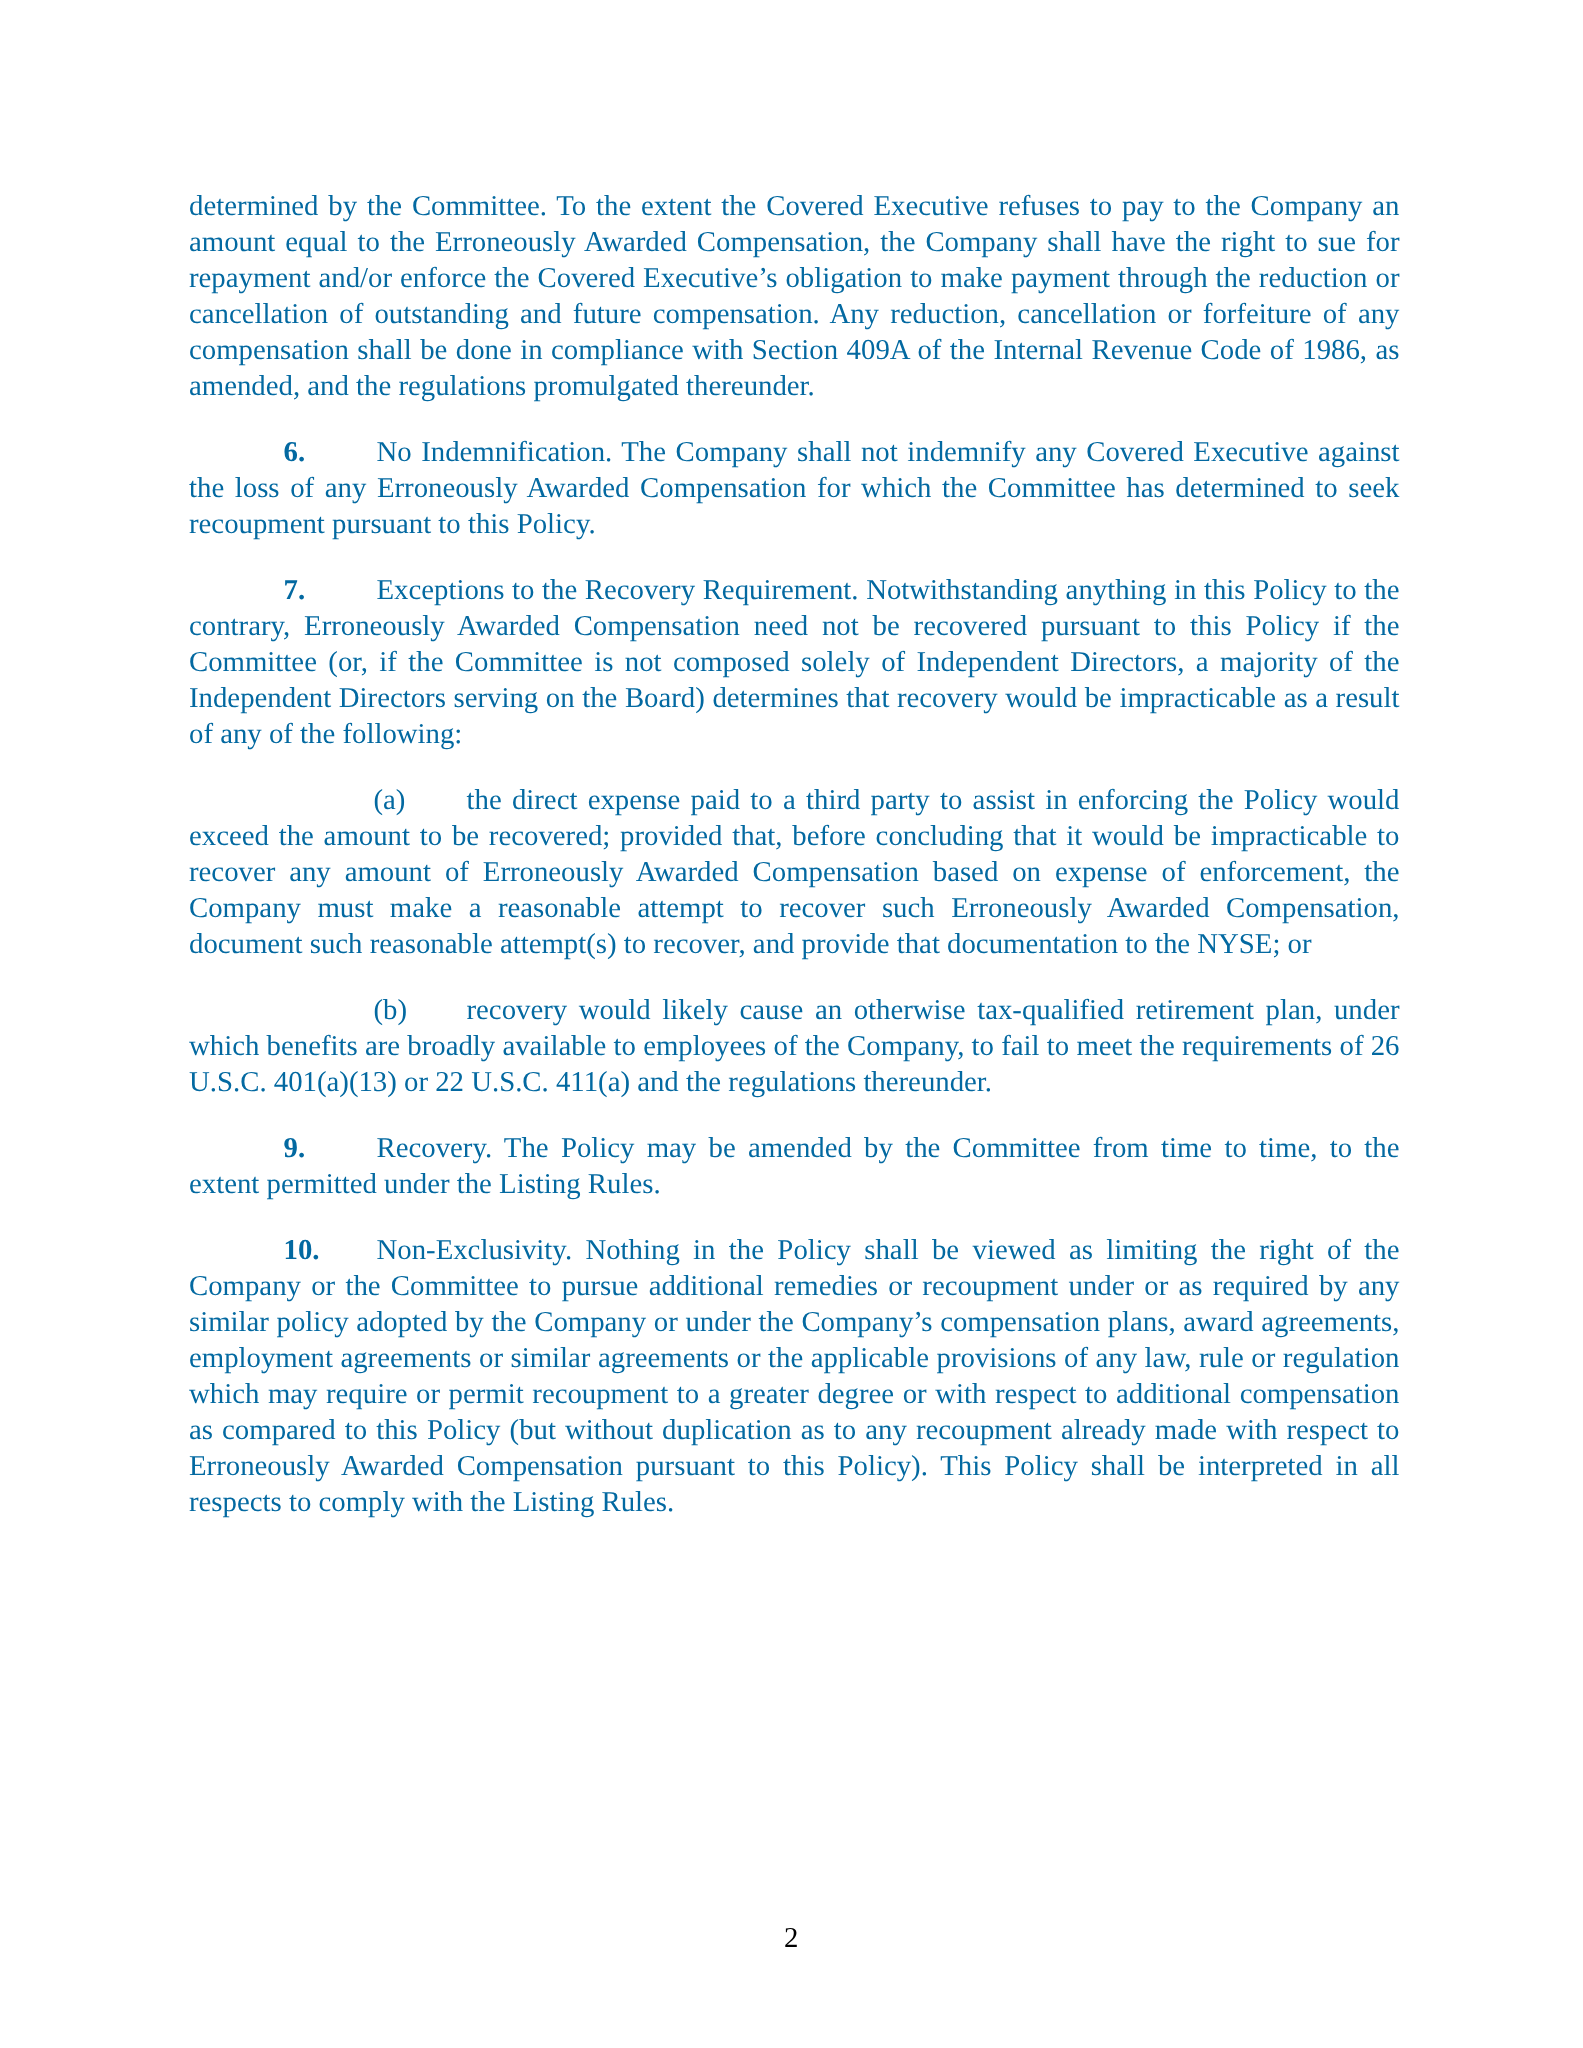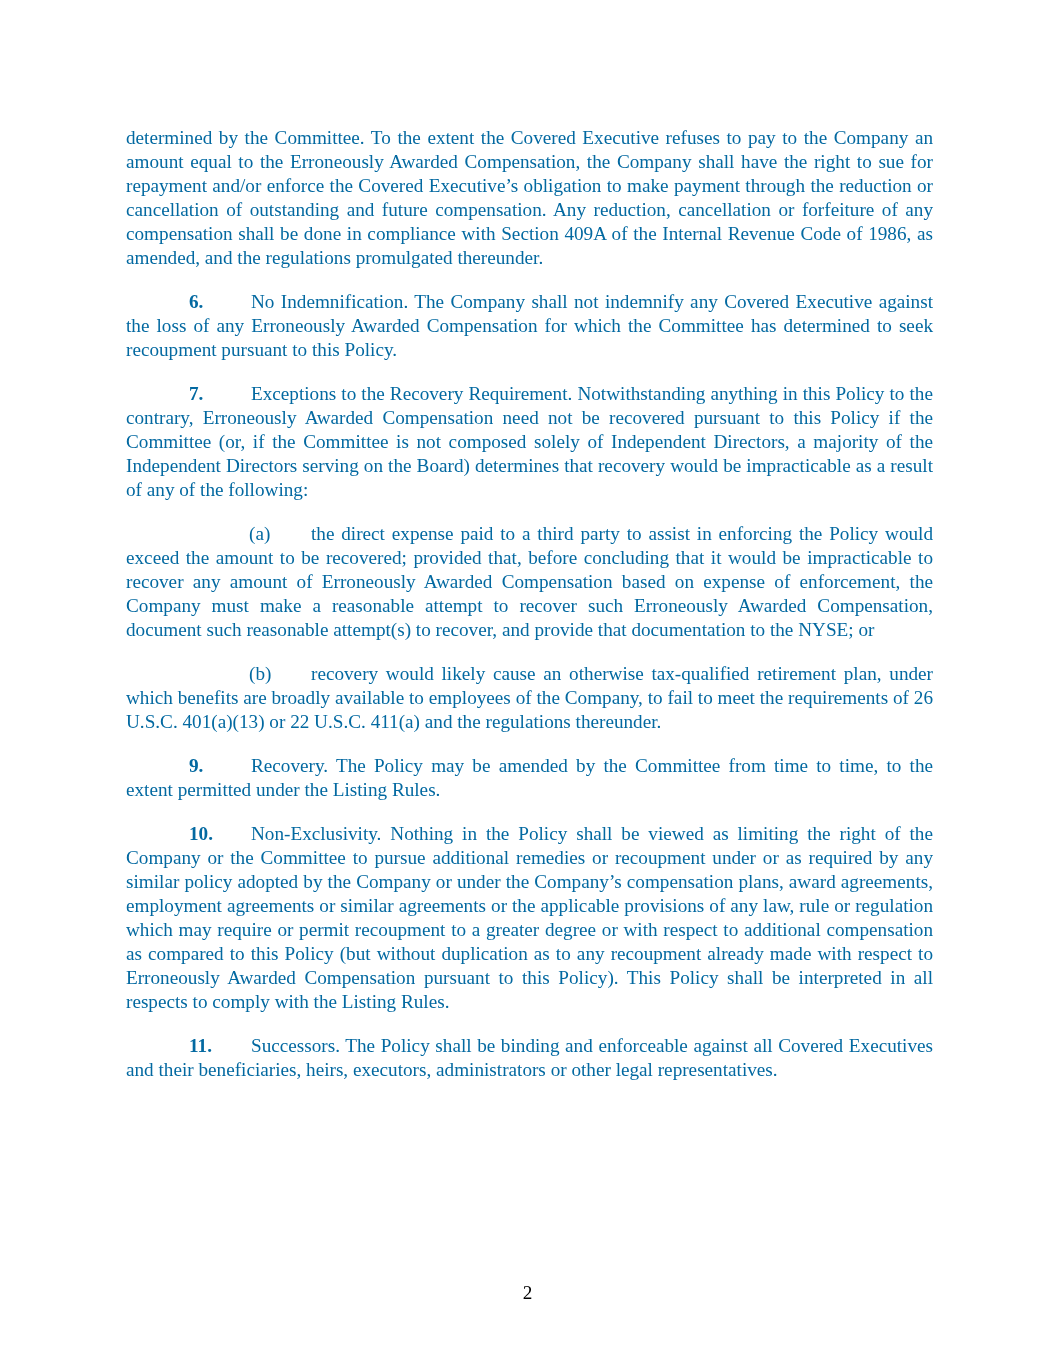--- a/index.html
+++ b/index.html
@@ -57,17 +57,16 @@
 
   <p class="para"><span class="sub-label">(a)</span><span>the direct expense paid to a third party to assist in enforcing the Policy would exceed the amount to be recovered; provided that, before concluding that it would be impracticable to recover any amount of Erroneously Awarded Compensation based on expense of enforcement, the Company must make a reasonable attempt to recover such Erroneously Awarded Compensation, document such reasonable attempt(s) to recover, and provide that documentation to the NYSE; or</span></p>
 
   <p class="para"><span class="sub-label">(b)</span><span>recovery would likely cause an otherwise tax-qualified retirement plan, under which benefits are broadly available to employees of the Company, to fail to meet the requirements of 26 U.S.C. 401(a)(13) or 22 U.S.C. 411(a) and the regulations thereunder.</span></p>
 
 
   <p class="para"><span class="num">9.</span><span class="heading">Recovery</span><span>.  The Policy may be amended by the Committee from time to time, to the extent permitted under the Listing Rules.</span></p>
 
   <p class="para"><span class="num">10.</span><span class="heading">Non-Exclusivity</span><span>.  Nothing in the Policy shall be viewed as limiting the right of the Company or the Committee to pursue additional remedies or recoupment under or as required by any similar policy adopted by the Company or under the Company’s compensation plans, award agreements, employment agreements or similar agreements or the applicable provisions of any law, rule or regulation which may require or permit recoupment to a greater degree or with respect to additional compensation as compared to this Policy (but without duplication as to any recoupment already made with respect to Erroneously Awarded Compensation pursuant to this Policy).  This Policy shall be interpreted in all respects to comply with the Listing Rules.</span></p>
 
-  <p class="para"><span class="num">11.</span><span class="heading">Successors</span><span>.  The Policy shall be binding and enforceable against all Covered Executives and their beneficiaries, heirs, executors, administrators or other legal representatives.</span></p>
 
 </div>
 
 <div class="page-number">2</div>
 
 </body></html>

